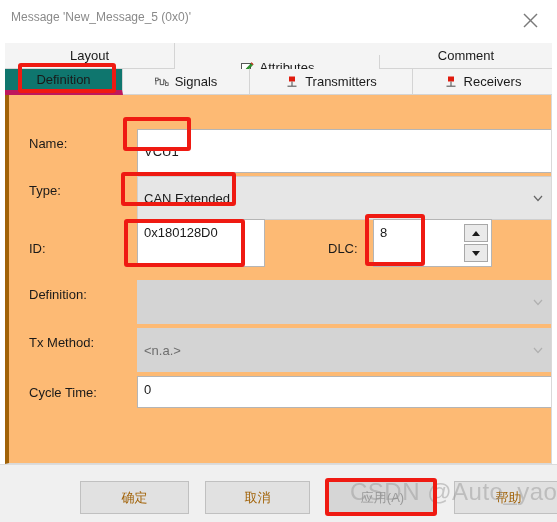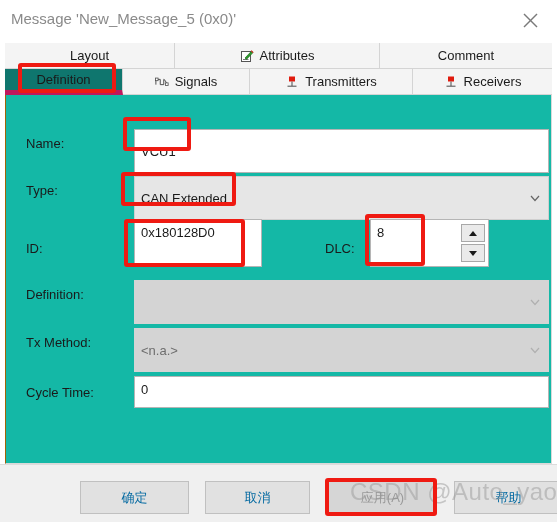--- a/index.html
+++ b/index.html
@@ -23,21 +23,21 @@
   
   .titlebar {
     position: absolute;
     left: 0; top: 0;
     width: 557px; height: 42px;
     background: #ffffff;
   }
   .titlebar-text {
     position: absolute;
     left: 11px; top: 10px;
-    font-size: 15px;
+    font-size: 12px;
     color: #8a8a8a;
     white-space: nowrap;
   }
   .close-btn {
     position: absolute;
     right: 6px; top: 4px;
     width: 42px; height: 32px;
     display: flex;
     align-items: center;
     justify-content: center;
@@ -84,34 +84,34 @@
   .tab .ticon {
     display: inline-flex;
     align-items: center;
     justify-content: center;
     width: 14px; height: 14px;
   }
   .tab .ticon svg { display: block; }
 
   
   .row1 .t-layout     { width: 170px; }
-  .row1 .t-attributes { width: 205px; }
+  .row1 .t-attributes { width: 205px; margin-top: 12px; }
   .row1 .t-comment    { width: 172px; border-right: none; }
   .row2 .t-definition { width: 118px; }
   .row2 .t-signals    { width: 127px; }
   .row2 .t-transmitters { width: 163px; }
   .row2 .t-receivers  { width: 139px; border-right: none; }
 
   
   .panel {
     position: absolute;
     left: 5px; top: 95px;
     width: 547px; height: 369px;
-    background: #14b8a6;
-    border-left: 1px solid #a16207;
+    background: #fdba74;
+    border-left: 4px solid #a16207;
     border-right: 1px solid #d9d9d9;
     border-bottom: 1px solid #d9d9d9;
     box-sizing: border-box;
     overflow: hidden;
   }
 
   .flabel {
     position: absolute;
     left: 20px;
     font-size: 13px;
@@ -203,21 +203,21 @@
     position: absolute;
     top: 481px;
     height: 33px;
     box-sizing: border-box;
     background: #e1e1e1;
     border: 1px solid #c0c0c0;
     display: flex;
     align-items: center;
     justify-content: center;
     font-size: 13px;
-    color: #0369a1;
+    color: #a16207;
     cursor: pointer;
     white-space: nowrap;
   }
   .btn.disabled {
     background: #d6d6d6;
     border: 1px solid #c8c8c8;
     color: #9a9a9a;
     cursor: default;
   }
   .btn-ok     { left: 80px;  width: 109px; }

